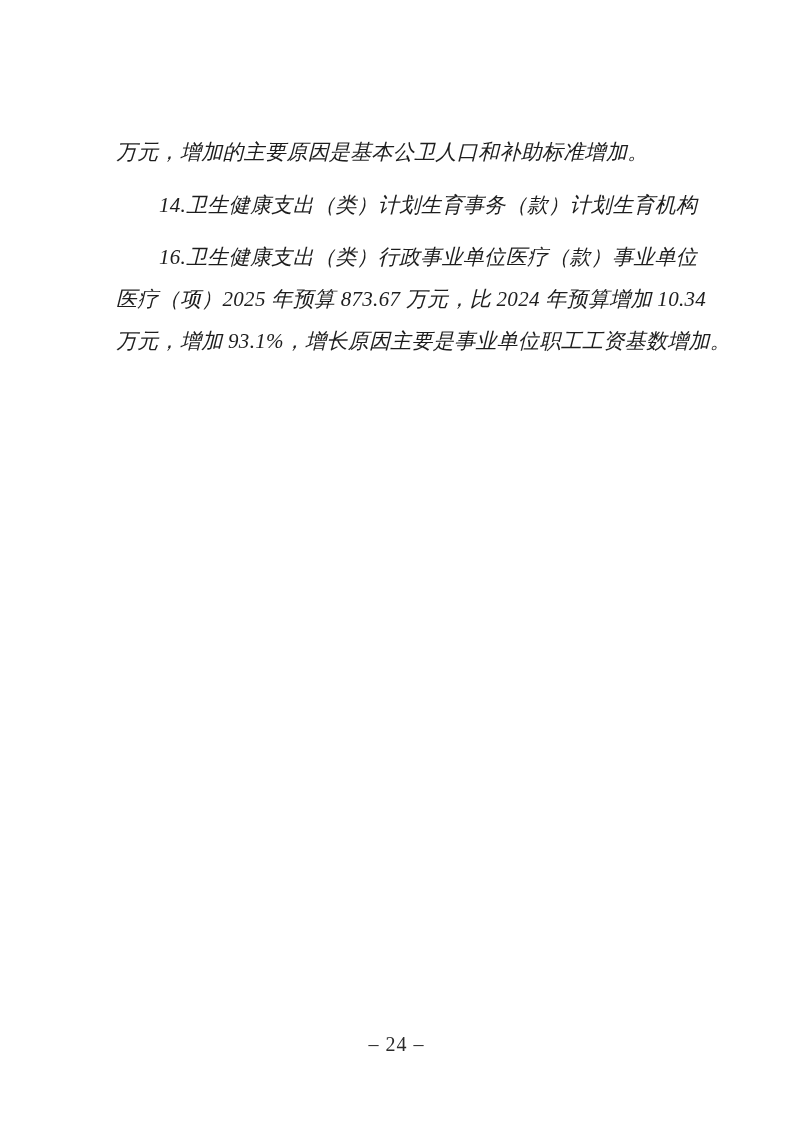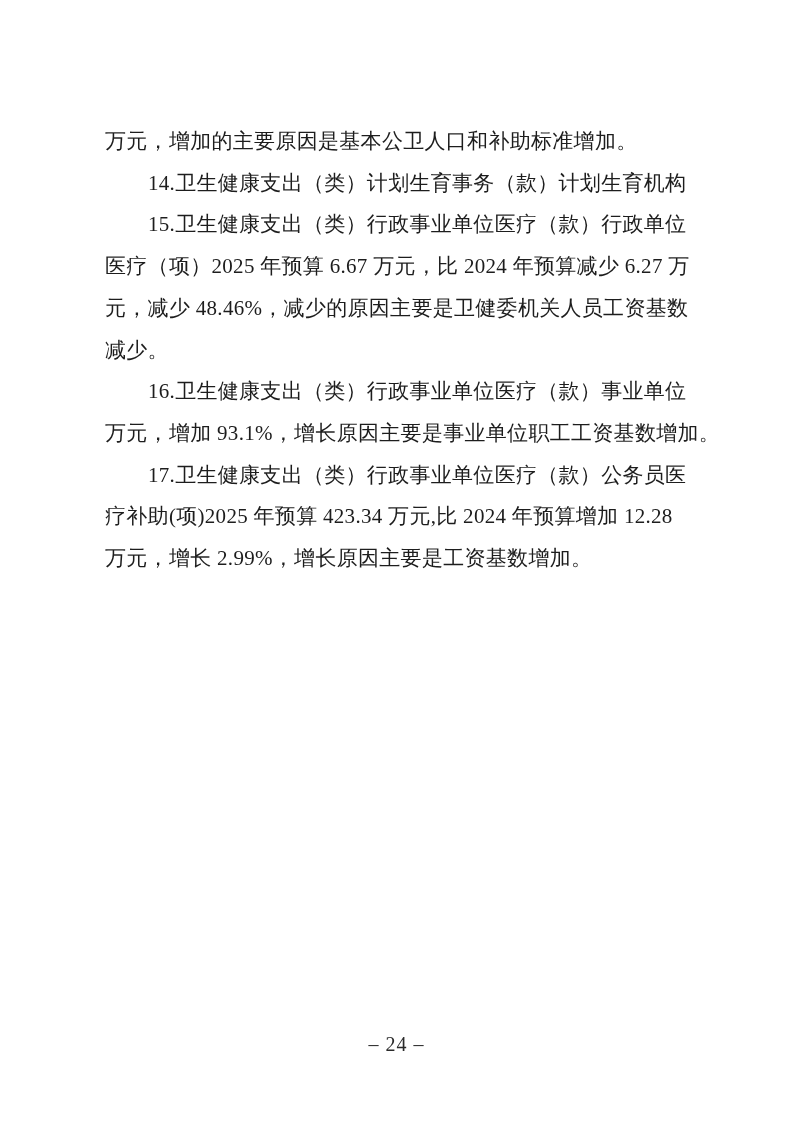--- a/index.html
+++ b/index.html
@@ -23,22 +23,23 @@
   .text-block {
     position: absolute;
     left: 105px;
     top: 121px;
     width: 602px;
     font-size: 21px;
     line-height: 41.7px;
     letter-spacing: 0.3px;
   }
   .para {
-    margin: 0;
+    margin: 11px;
     padding: 0;
+    font-style: italic;
   }
   .line {
     white-space: nowrap;
     overflow: visible;
   }
   .line.indent {
     text-indent: 43px;
   }
   .page-footer {
     position: absolute;
@@ -61,36 +62,26 @@
 
     <p class="para">
       <span class="line" style="display:block">万元，增加的主要原因是基本公卫人口和补助标准增加。</span>
     </p>
 
 
     <p class="para">
       <span class="line indent" style="display:block">14.卫生健康支出（类）计划生育事务（款）计划生育机构</span>
     </p>
 
-    <p class="para">
-      <span class="line indent" style="display:block">15.卫生健康支出（类）行政事业单位医疗（款）行政单位</span>
-      <span class="line" style="display:block">医疗（项）2025 年预算 6.67 万元，比 2024 年预算减少 6.27 万</span>
-      <span class="line" style="display:block">元，减少 48.46%，减少的原因主要是卫健委机关人员工资基数</span>
-      <span class="line" style="display:block">减少。</span>
-    </p>
 
     <p class="para">
       <span class="line indent" style="display:block">16.卫生健康支出（类）行政事业单位医疗（款）事业单位</span>
+      <span class="line" style="display:block">医疗（项）2025 年预算 873.67 万元，比 2024 年预算增加 10.34</span>
       <span class="line" style="display:block">万元，增加 93.1%，增长原因主要是事业单位职工工资基数增加。</span>
     </p>
 
-    <p class="para">
-      <span class="line indent" style="display:block">17.卫生健康支出（类）行政事业单位医疗（款）公务员医</span>
-      <span class="line" style="display:block">疗补助(项)2025 年预算 423.34 万元,比 2024 年预算增加 12.28</span>
-      <span class="line" style="display:block">万元，增长 2.99%，增长原因主要是工资基数增加。</span>
-    </p>
 
 
   </div>
 
   <div class="page-footer">– 24 –</div>
 
 </div>
 
 </body></html>

